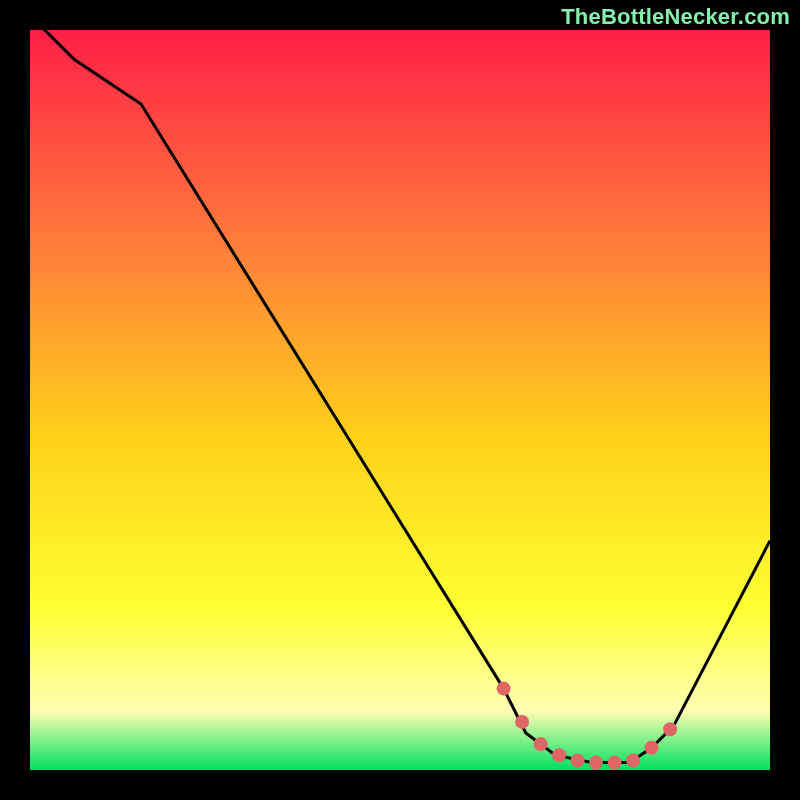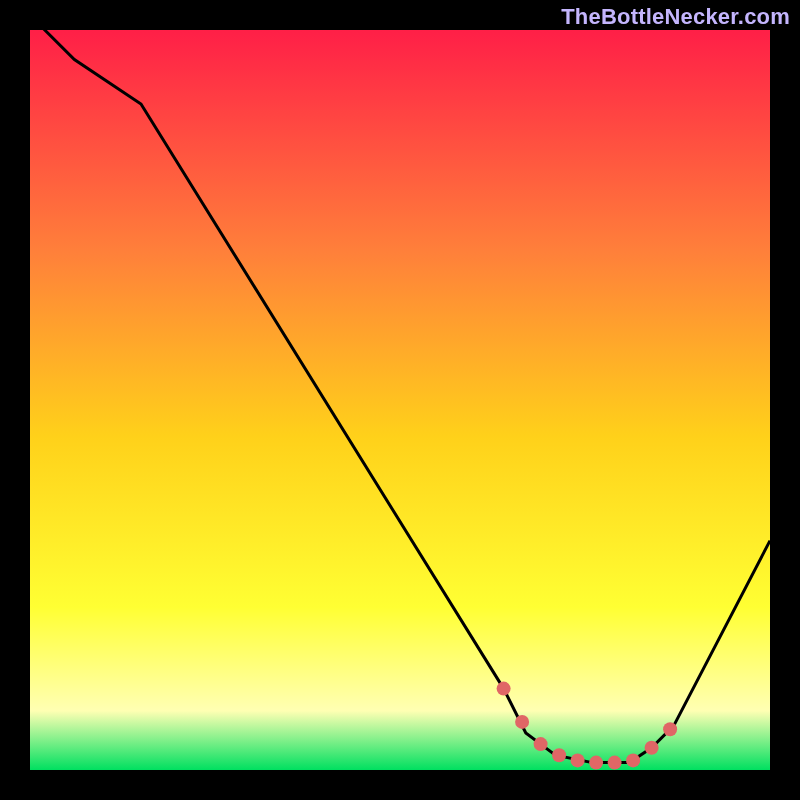--- a/index.html
+++ b/index.html
@@ -13,21 +13,21 @@
   }
   .stage {
     position: relative;
     width: 800px;
     height: 800px;
   }
   .watermark {
     position: absolute;
     top: 4px;
     right: 10px;
-    color: #c4b5fd;
+    color: #86efac;
     font-size: 22px;
     font-weight: 600;
     letter-spacing: 0.2px;
     z-index: 5;
     user-select: none;
   }
   .plot-frame {
     position: absolute;
     left: 30px;
     top: 30px;

